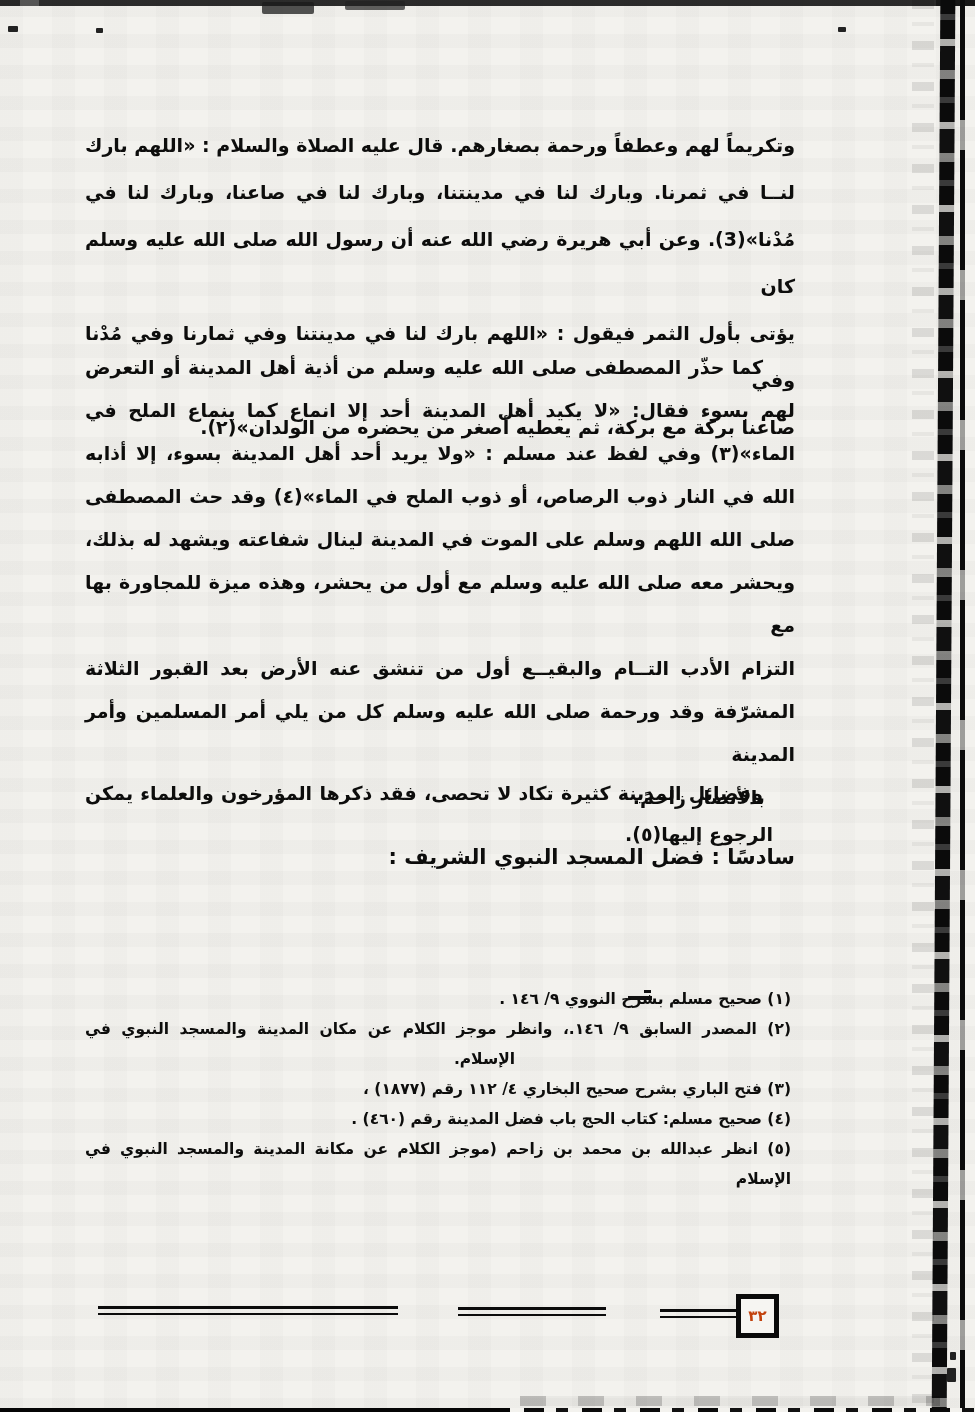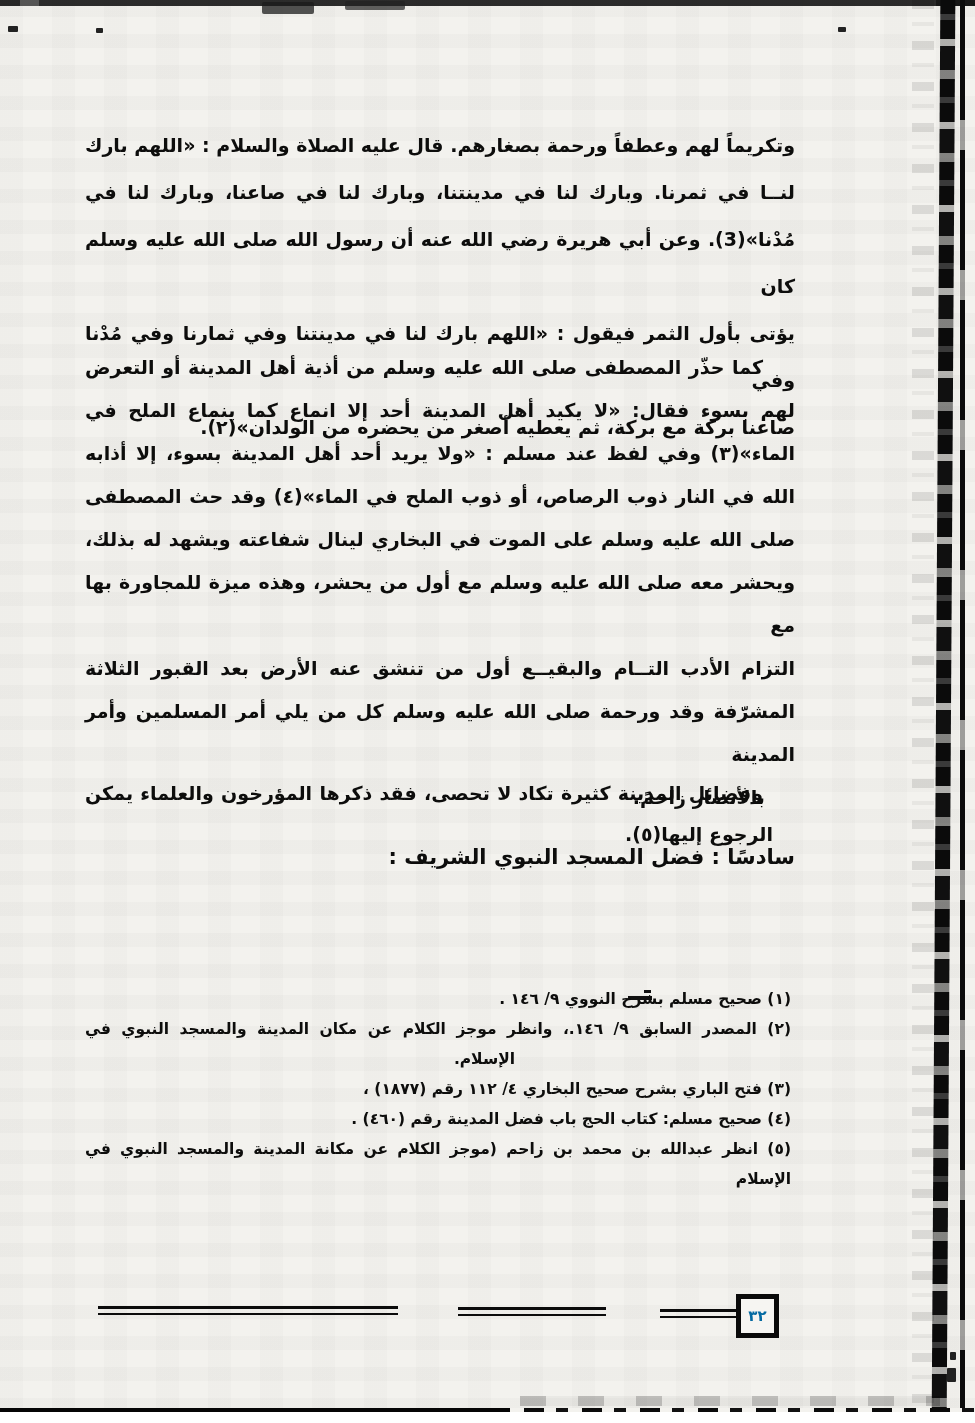--- a/index.html
+++ b/index.html
@@ -56,21 +56,21 @@
   .fn-ind2{margin-left:0;margin-right:200px;}
   .mr30{margin-left:0;margin-right:30px;}
   .mr22{margin-left:0;margin-right:22px;}
   
   .rule{position:absolute;height:4px;border-top:3px solid #0b0b0b;border-bottom:2px solid #0b0b0b;background:transparent;}
   .rule-a{left:98px;top:1306px;width:300px;}
   .rule-b{left:458px;top:1307px;width:148px;}
   .rule-c{left:660px;top:1309px;width:78px;}
   .pagebox{position:absolute;left:736px;top:1294px;width:33px;height:34px;border:5px solid #0a0a0a;
     display:flex;align-items:center;justify-content:center;background:#f6f5f2;}
-  .pagebox span{font-size:15px;font-weight:bold;color:#0369a1;}
+  .pagebox span{font-size:15px;font-weight:bold;color:#c2410c;}
 </style>
 </head>
 <body>
 
 <div class="page">
 
   <div class="top-edge"></div>
   <div class="top-blob1"></div>
   <div class="top-blob2"></div>
   <div class="speck" style="left:8px;top:26px;width:10px;height:6px;"></div>
@@ -86,21 +86,21 @@
     <div class="line jl">مُدْنا»(3). وعن أبي هريرة رضي الله عنه أن رسول الله صلى الله عليه وسلم كان</div>
     <div class="line jl">يؤتى بأول الثمر فيقول : «اللهم بارك لنا في مدينتنا وفي ثمارنا وفي مُدْنا وفي</div>
     <div class="line rl">صاعنا بركة مع بركة، ثم يعطيه أصغر من يحضره من الولدان»(٢).</div>
   </div>
 
   <div class="block p2" style="top:346px;">
     <div class="line jl indent">كما حذّر المصطفى صلى الله عليه وسلم من أذية أهل المدينة أو التعرض</div>
     <div class="line jl">لهم بسوء فقال: «لا يكيد أهل المدينة أحد إلا انماع كما ينماع الملح في</div>
     <div class="line jl">الماء»(٣) وفي لفظ عند مسلم : «ولا يريد أحد أهل المدينة بسوء، إلا أذابه</div>
     <div class="line jl">الله في النار ذوب الرصاص، أو ذوب الملح في الماء»(٤) وقد حث المصطفى</div>
-    <div class="line jl">صلى الله عليه وسلم على الموت في البخاري لينال شفاعته ويشهد له بذلك،</div>
+    <div class="line jl">صلى الله اللهم وسلم على الموت في المدينة لينال شفاعته ويشهد له بذلك،</div>
     <div class="line jl">ويحشر معه صلى الله عليه وسلم مع أول من يحشر، وهذه ميزة للمجاورة بها مع</div>
     <div class="line jl">التزام الأدب التــام والبقيــع أول من تنشق عنه الأرض بعد القبور الثلاثة</div>
     <div class="line jl">المشرّفة وقد ورحمة صلى الله عليه وسلم كل من يلي أمر المسلمين وأمر المدينة</div>
     <div class="line rl mr30">بالأنصار زاحمً.</div>
   </div>
 
   <div class="block p3" style="top:773px;">
     <div class="line jl indent">وفضائل المدينة كثيرة تكاد لا تحصى، فقد ذكرها المؤرخون والعلماء يمكن</div>
     <div class="line rl mr22">الرجوع إليها(٥).</div>
   </div>

